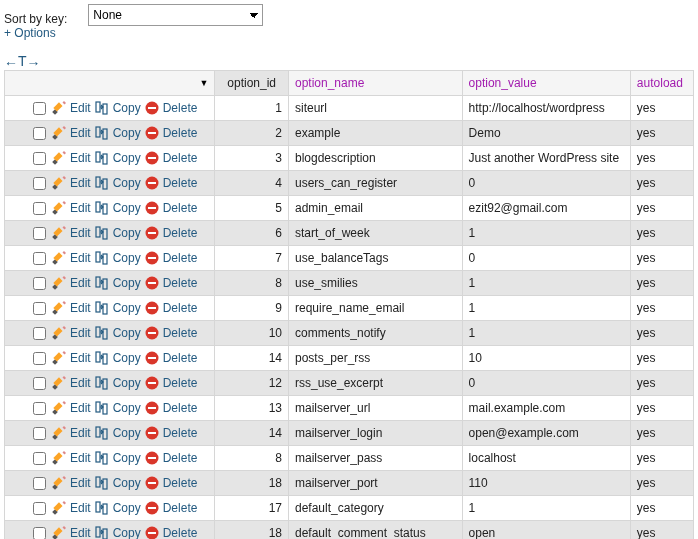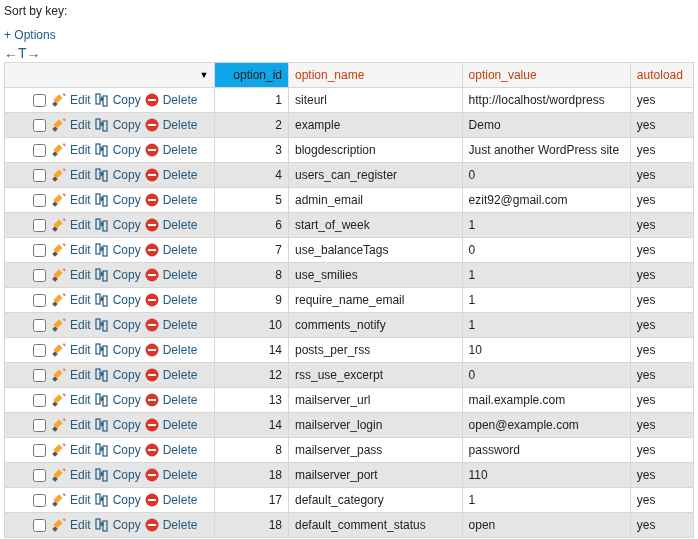--- a/index.html
+++ b/index.html
@@ -1,43 +1,46 @@
 <!DOCTYPE html>
 <html><head>
 <meta charset="utf-8">
 <style>
   body { margin:0; font-family:sans-serif; font-size:12px; color:#222; padding:4px; background:#fff; }
-  .sort-row { display:flex; align-items:flex-end; gap:21px; margin-bottom:10px; }
+  .sort-row { display:flex; align-items:flex-end; gap:21px; }
   .sort-row select { border:1px solid #999; height:22px; width:175px; background:#fff; font-size:12px; padding:0 4px; appearance:none; -webkit-appearance:none; background-image:linear-gradient(45deg, transparent 50%, #000 50%), linear-gradient(135deg, #000 50%, transparent 50%); background-position: right 8px center, right 3px center; background-size:5px 5px,5px 5px; background-repeat:no-repeat; }
-  .options-link { color:#235a81; cursor:pointer; margin-bottom:2px; display:inline-block; }
+  .options-link { color:#235a81; cursor:pointer; margin-bottom:12px; display:inline-block; }
   .arrow-bar { display:flex; align-items:center; gap:0; color:#235a81; font-size:14px; height:18px; }
   .arrow-bar span { cursor:pointer; }
   table { border-collapse:collapse; width:690px; table-layout:fixed; }
   th, td { border:1px solid #d6d6d6; padding:4px 6px; font-size:12px; vertical-align:middle; height:16px; }
-  th { background:#f5f5f5; text-align:left; font-weight:normal; color:#c2410c; cursor:pointer; }
+  th { background:#f5f5f5; text-align:left; font-weight:normal; color:#a21caf; cursor:pointer; }
   th.first { width:195px; color:#222; }
-  th.sorted { text-align:right; color:#222; background:#0ea5e9; }
+  th.sorted { text-align:center; color:#222; background:#e5e5e5; }
   col.c-actions{width:200px} col.c-id{width:70px} col.c-name{width:165px} col.c-value{width:160px} col.c-auto{width:60px}
   tr.odd td { background:#e5e5e5; }
   tr.even td { background:#fff; }
   td.num { text-align:right; }
   .actions { display:flex; align-items:center; gap:4px; white-space:nowrap;padding-left:22px; }
   .actions .lnk { color:#235a81; cursor:pointer; }
   .cb { margin:0 2px 0 0; }
   .tri { font-size:9px; color:#000; float:right; }
   .arrow { font-family:Arial,sans-serif; }
   svg.icon { width:14px; height:14px; vertical-align:middle; }
 </style>
 </head>
 <body>
 
 
 
 <div class="sort-row">
   <span>Sort by key:</span>
+  <select>
+    <option>None</option>
+  </select>
 </div>
 
 <span class="options-link">+ Options</span>
 <div class="arrow-bar">
   <span class="arrow">←</span>
   <span>T</span>
   <span class="arrow">→</span>
 </div>
 
 <table>
@@ -395,21 +398,21 @@
             </svg>
             <span class="lnk">Copy</span>
             <svg class="icon">
               <use href="#i-del"></use>
             </svg>
             <span class="lnk">Delete</span>
           </div>
         </td>
         <td class="num">8</td>
         <td>mailserver_pass</td>
-        <td>password</td>
+        <td>localhost</td>
         <td>yes</td>
       </tr>
       <tr class="odd">
         <td>
           <div class="actions">
             <input type="checkbox" class="cb" style="">
             <svg class="icon">
               <use href="#i-edit"></use>
             </svg>
             <span class="lnk">Edit</span>

